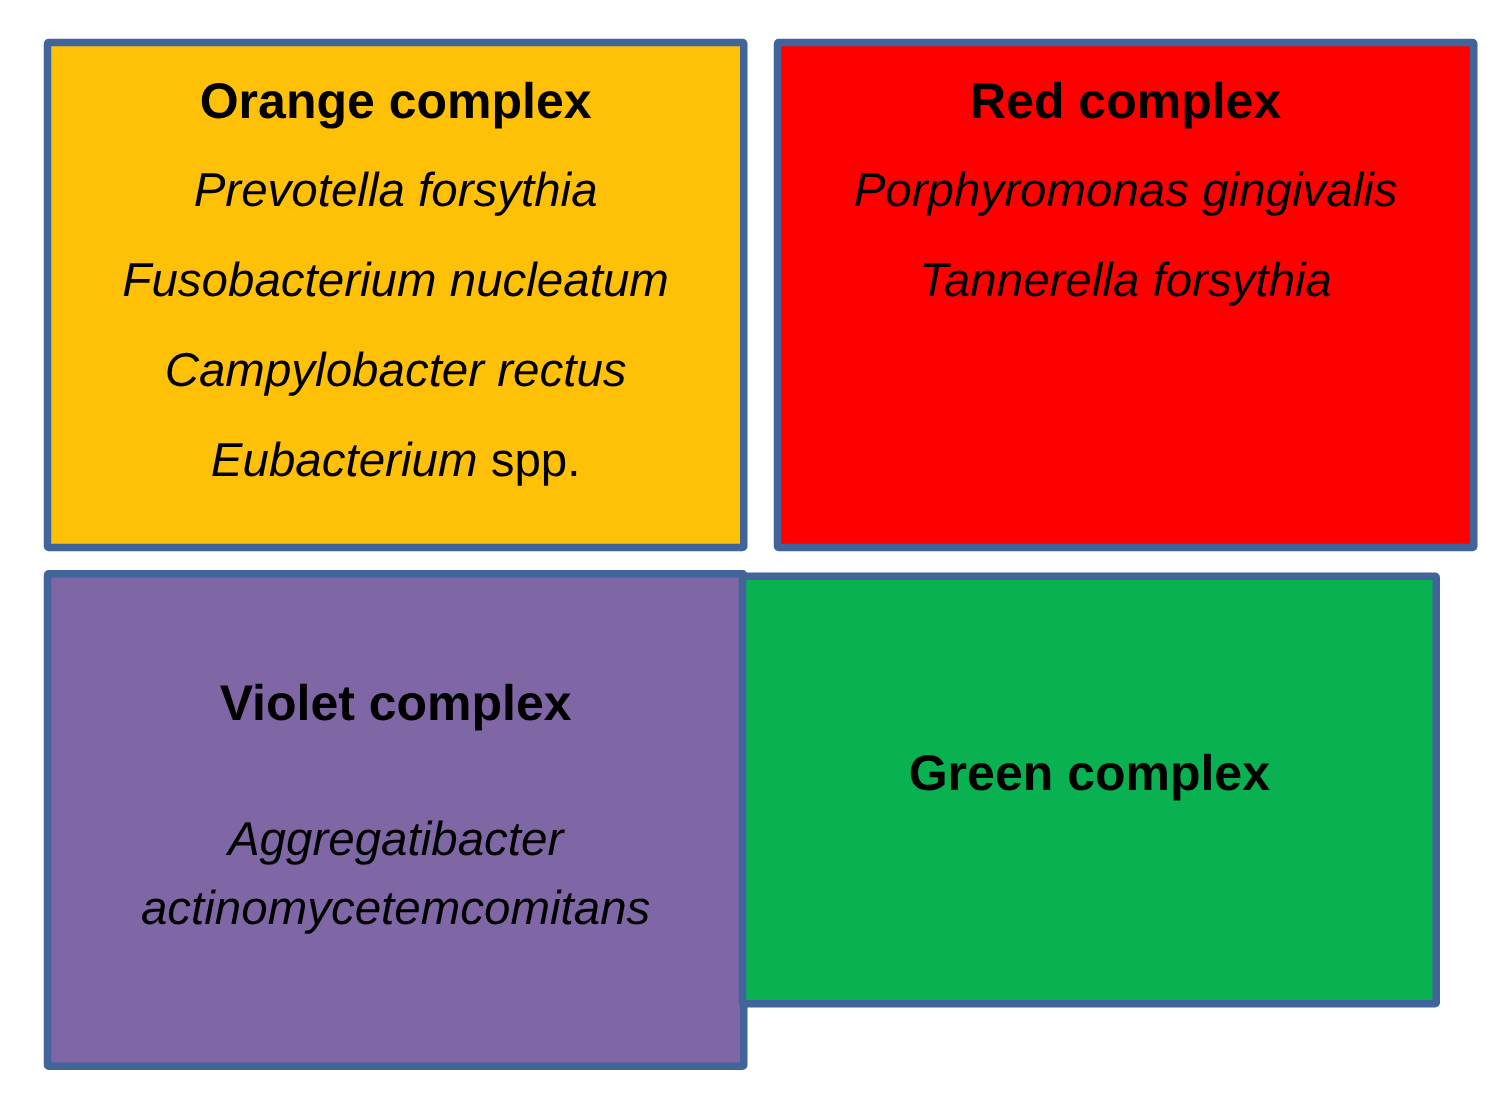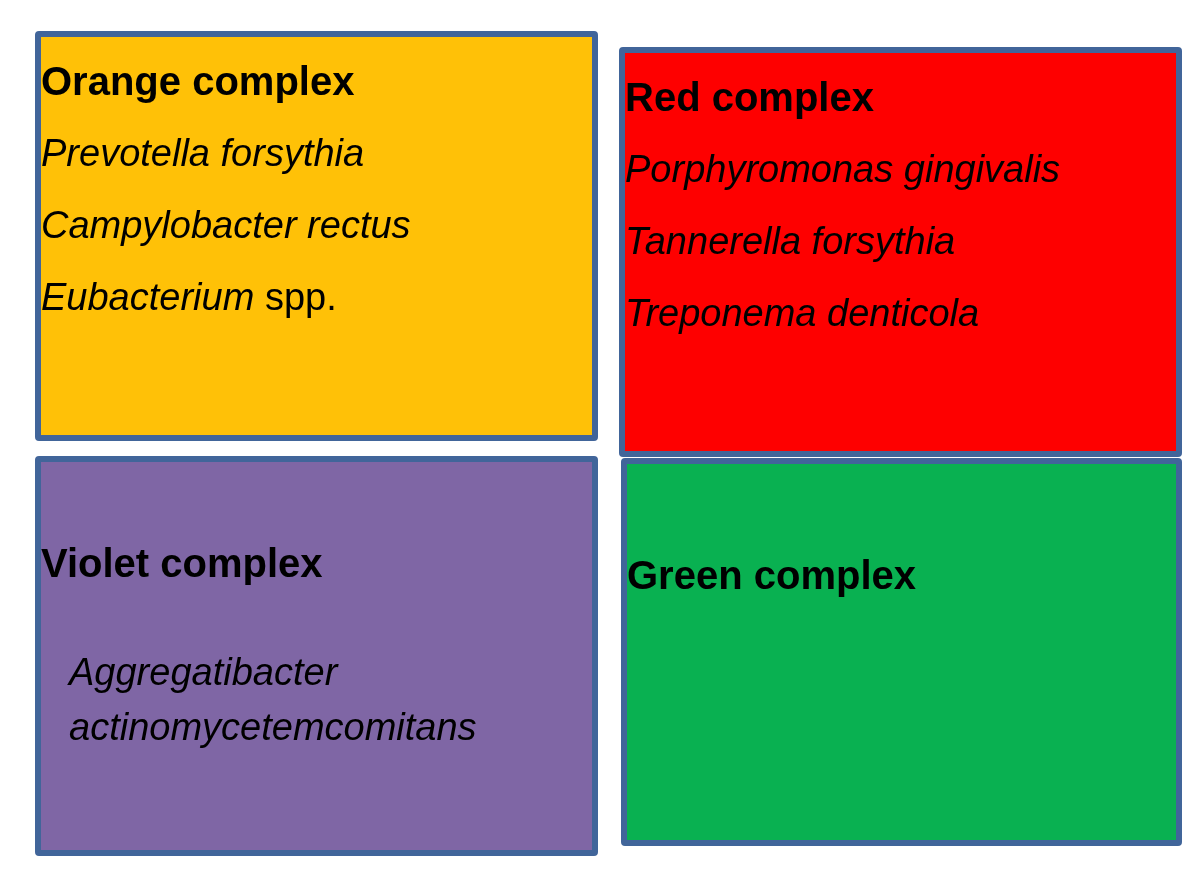--- a/index.html
+++ b/index.html
@@ -9,25 +9,26 @@
     background:#ffffff;
     font-family:"Liberation Sans", sans-serif;
     color:#000000;
     overflow:hidden;
   }
   .box{
     position:absolute;
     box-sizing:border-box;
     border:6px solid #a16207;
     border-radius:4px;
+    text-align:center;
   }
   .box-orange{left:35px;top:31px;width:563px;height:410px;padding-top:8px;}
-  .box-red{left:619px;top:31px;width:563px;height:410px;padding-top:8px;margin-top:16px;}
+  .box-red{left:619px;top:31px;width:563px;height:410px;padding-top:8px;}
   .box-violet{left:35px;top:456px;width:563px;height:400px;padding-top:65px;}
-  .box-green{left:621px;top:458px;width:561px;height:388px;padding-top:75px;}
+  .box-green{left:591px;top:458px;width:561px;height:348px;padding-top:119px;}
   .box-title{
     font-weight:bold;
     font-size:40px;
     line-height:72px;
     white-space:nowrap;
   }
   .species{
     font-size:38px;
     line-height:72px;
   }
@@ -37,29 +38,29 @@
   .box-green .species{line-height:70px;}
 </style>
 </head>
 <body>
 
 <div class="canvas">
 
   <div class="box box-orange" style="background: rgb(255, 193, 7); border-color: rgb(65, 101, 154);">
     <div class="box-title">Orange complex</div>
     <div class="species"><span class="lat">Prevotella forsythia</span><span class="reg"></span></div>
+    <div class="species"><span class="lat">Fusobacterium nucleatum</span><span class="reg"></span></div>
     <div class="species"><span class="lat">Campylobacter rectus</span><span class="reg"></span></div>
     <div class="species"><span class="lat">Eubacterium</span><span class="reg"> spp.</span></div>
   </div>
 
   <div class="box box-red" style="background: rgb(254, 0, 0); border-color: rgb(65, 101, 154);">
     <div class="box-title">Red complex</div>
     <div class="species"><span class="lat">Porphyromonas gingivalis</span><span class="reg"></span></div>
     <div class="species"><span class="lat">Tannerella forsythia</span><span class="reg"></span></div>
-    <div class="species"><span class="lat">Treponema denticola</span><span class="reg"></span></div>
   </div>
 
   <div class="box box-violet" style="background: rgb(127, 102, 165); border-color: rgb(65, 101, 154);">
     <div class="box-title">Violet complex</div>
     <div class="species"><span class="lat">Aggregatibacter actinomycetemcomitans</span><span class="reg"></span></div>
   </div>
 
   <div class="box box-green" style="background: rgb(9, 177, 81); border-color: rgb(65, 101, 154);">
     <div class="box-title">Green complex</div>
   </div>

